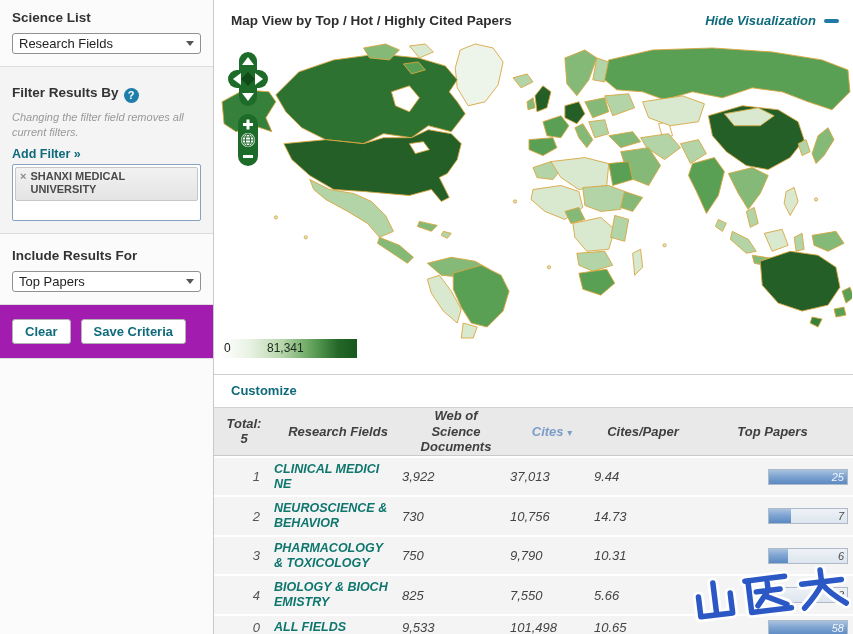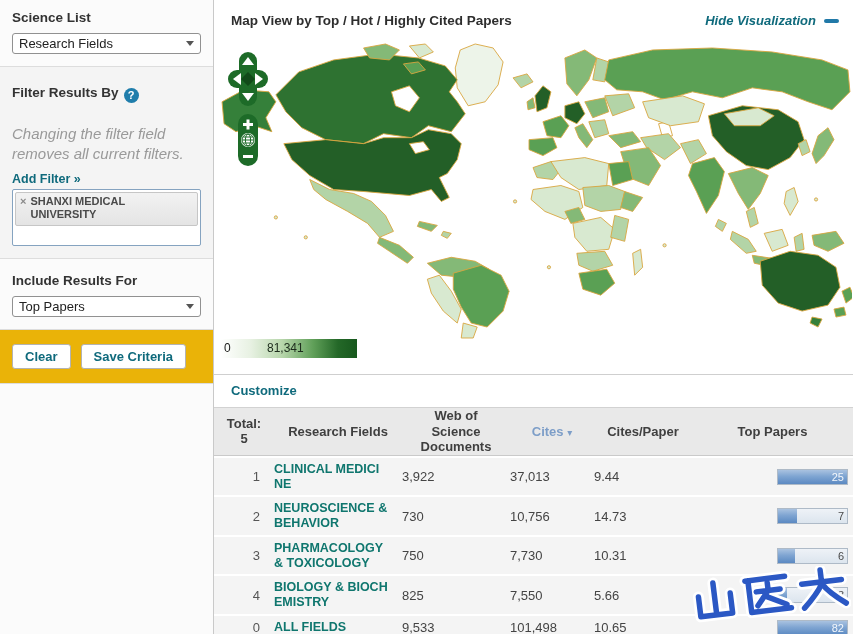--- a/index.html
+++ b/index.html
@@ -12,27 +12,27 @@
   .side-sec { padding:10px 12px 12px 12px; border-bottom:1px solid #ddd; }
   .side-sec.tint { background:#f4f4f4; }
   .side-h { font-weight:bold; font-size:13.5px; color:#333; }
   .selectbox { margin-top:8px; height:21px; background:#fff; border:1px solid #919191; border-radius:3px;
     display:flex; align-items:center; padding:0 6px; cursor:pointer; }
   .selectbox .sv { flex:1; font-size:13px; color:#222; white-space:nowrap; overflow:hidden; }
   .arrow-down { width:0; height:0; border-left:4px solid transparent; border-right:4px solid transparent;
     border-top:5px solid #555; margin-left:4px; }
   .help-badge { display:inline-block; width:15px; height:15px; border-radius:50%; background:#1f7dab;
     color:#fff; font-size:11px; font-weight:bold; text-align:center; line-height:15px; vertical-align:-2px; margin-left:5px; cursor:pointer;}
-  .filter-note { font-style:italic; color:#999; font-size:15px; line-height:1.35; margin-top:21px; }
+  .filter-note { font-style:italic; color:#999; font-size:11px; line-height:1.35; margin-top:7px; }
   .add-filter { display:inline-block; margin-top:7px; color:#0f6a7c; font-weight:bold; font-size:12.5px; text-decoration:none; cursor:pointer; }
   .filter-box { margin-top:3px; height:57px; background:#fff; border:1px solid #85a3c0; border-radius:2px; padding:2px; }
   .chip { background:linear-gradient(#f2f2f2,#e4e4e4); border:1px solid #c6c6c6; border-radius:2px;
     padding:2px 4px 3px 4px; display:flex; gap:4px; font-size:11px; font-weight:bold; color:#4a4a4a; line-height:1.25; }
   .chip-x { color:#8a8a8a; font-size:11px; cursor:pointer; }
-  .btn-row { display:flex; gap:10px; padding:14px 12px; background:#eab308; }
+  .btn-row { display:flex; gap:10px; padding:14px 12px; background:#a21caf; }
   .btn { background:#fff; border:1px solid #b3b3b3; border-radius:3px; color:#0f6a7c; font-weight:bold;
     font-size:13px; padding:4px 12px; cursor:pointer; font-family:inherit; }
 
   
   .main { flex:1; position:relative; background:#fff; }
   .main-header { display:flex; justify-content:space-between; align-items:center; padding:13px 14px 6px 17px; }
   .main-title { font-weight:bold; font-size:13.5px; color:#2e2e2e; }
   .teal-link { color:#0f6a7c; font-weight:bold; font-size:13px; text-decoration:none; cursor:pointer; }
   .hide-wrap { display:flex; align-items:center; gap:8px; cursor:pointer;font-style:italic; }
   .minus-bar { width:15px; height:4px; background:#2179a8; border-radius:2px; }
@@ -43,33 +43,33 @@
   .map-controls { position:absolute; left:12px; top:18px; width:44px; }
   .legend { position:absolute; left:7px; top:305px; width:136px; height:19px;
     background:linear-gradient(to right,#ffffff 0%,#e7f1e2 22%,#b7d6ab 45%,#5f9f58 68%,#246828 86%,#17581d 100%);
     font-size:12px; color:#1a1a1a; }
   .legend .lmin { position:absolute; left:3px; top:2px; }
   .legend .lmax { position:absolute; left:46px; top:2px; color:#1c2b1c; }
 
   .report-header { display:flex; justify-content:space-between; align-items:center; padding:8px 14px 7px 17px; }
 
   .tbl { width:100%; }
-  .tr { display:grid; grid-template-columns:60px 128px 108px 84px 98px 1fr; align-items:center; }
+  .tr { display:grid; grid-template-columns:60px 128px 108px 84px 98px 1fr; align-items:center;font-style:italic; }
   .thead { background:#e9e9e9; border-top:1px solid #d2d2d2; border-bottom:1px solid #cacaca; min-height:38px; margin-top:2px; }
   .th { font-weight:bold; color:#3f3f3f; text-align:center; font-size:13px; line-height:1.2; padding:3px 2px; }
   .th.sorted { color:#7d9ec8; cursor:pointer; }
   .caret { font-size:10px; }
   .row { background:#f4f4f4; margin-top:2px; padding:4px 0; }
   .cell-rank { text-align:right; padding-right:14px; color:#555; }
   .cell-field { color:#0f766e; font-weight:bold; font-size:12.5px; line-height:1.18; max-width:114px;
     word-break:break-all; cursor:pointer; }
   .cell-num { text-align:left; padding-right:6px; color:#444; }
   .cell-num.docs { padding-right:4px; }
   .cell-bar { display:flex; justify-content:flex-end; padding-right:5px; }
-  .bar-track { position:relative; width:71px; height:16px; background:linear-gradient(#eef2f7,#dce5ee);
+  .bar-track { position:relative; width:80px; height:16px; background:linear-gradient(#eef2f7,#dce5ee);
     border:1px solid #aebac7; }
   .bar-fill { position:absolute; left:0; top:0; bottom:0; background:linear-gradient(#a9c2e0 0%,#7fa5d2 45%,#5b89c2 100%); }
   .bar-val { position:absolute; right:3px; top:1px; font-size:11px; color:#4a4a4a; }
   .bar-val.light { color:#f2f6fb; }
 
   .watermark { position:absolute; right:2px; bottom:6px; pointer-events:none; z-index:9; }
 </style>
 </head>
 <body>
 
@@ -291,21 +291,21 @@
             <div class="bar-fill" style="width: 28%;"></div>
             <span class="bar-val">7</span>
           </div>
         </div>
       </div>
 
       <div class="tr row">
         <div class="cell-rank">3</div>
         <div class="cell-field">PHARMACOLOGY &amp; TOXICOLOGY</div>
         <div class="cell-num docs">750</div>
-        <div class="cell-num">7,730</div>
+        <div class="cell-num">9,790</div>
         <div class="cell-num">10.31</div>
         <div class="cell-bar">
           <div class="bar-track">
             <div class="bar-fill" style="width: 24%;"></div>
             <span class="bar-val">6</span>
           </div>
         </div>
       </div>
 
       <div class="tr row">
@@ -324,21 +324,21 @@
 
       <div class="tr row">
         <div class="cell-rank">0</div>
         <div class="cell-field">ALL FIELDS</div>
         <div class="cell-num docs">9,533</div>
         <div class="cell-num">101,498</div>
         <div class="cell-num">10.65</div>
         <div class="cell-bar">
           <div class="bar-track">
             <div class="bar-fill" style="width: 100%;"></div>
-            <span class="bar-val light">82</span>
+            <span class="bar-val light">58</span>
           </div>
         </div>
       </div>
     </div>
 
     <svg class="watermark" width="158" height="62" viewBox="0 0 158 62">
       <g transform="rotate(-7 79 31)">
         <g fill="none" stroke="#ffffff" stroke-width="11" stroke-linecap="round" stroke-linejoin="round">
           <path d="M22,10 V40 M6,22 V42 M38,22 V42 M6,42 H38"></path>
           <path d="M54,12 H94 M57,12 V44 M57,44 H97 M64,24 H88 M76,16 V24 M76,24 L64,38 M72,29 L93,40"></path>

